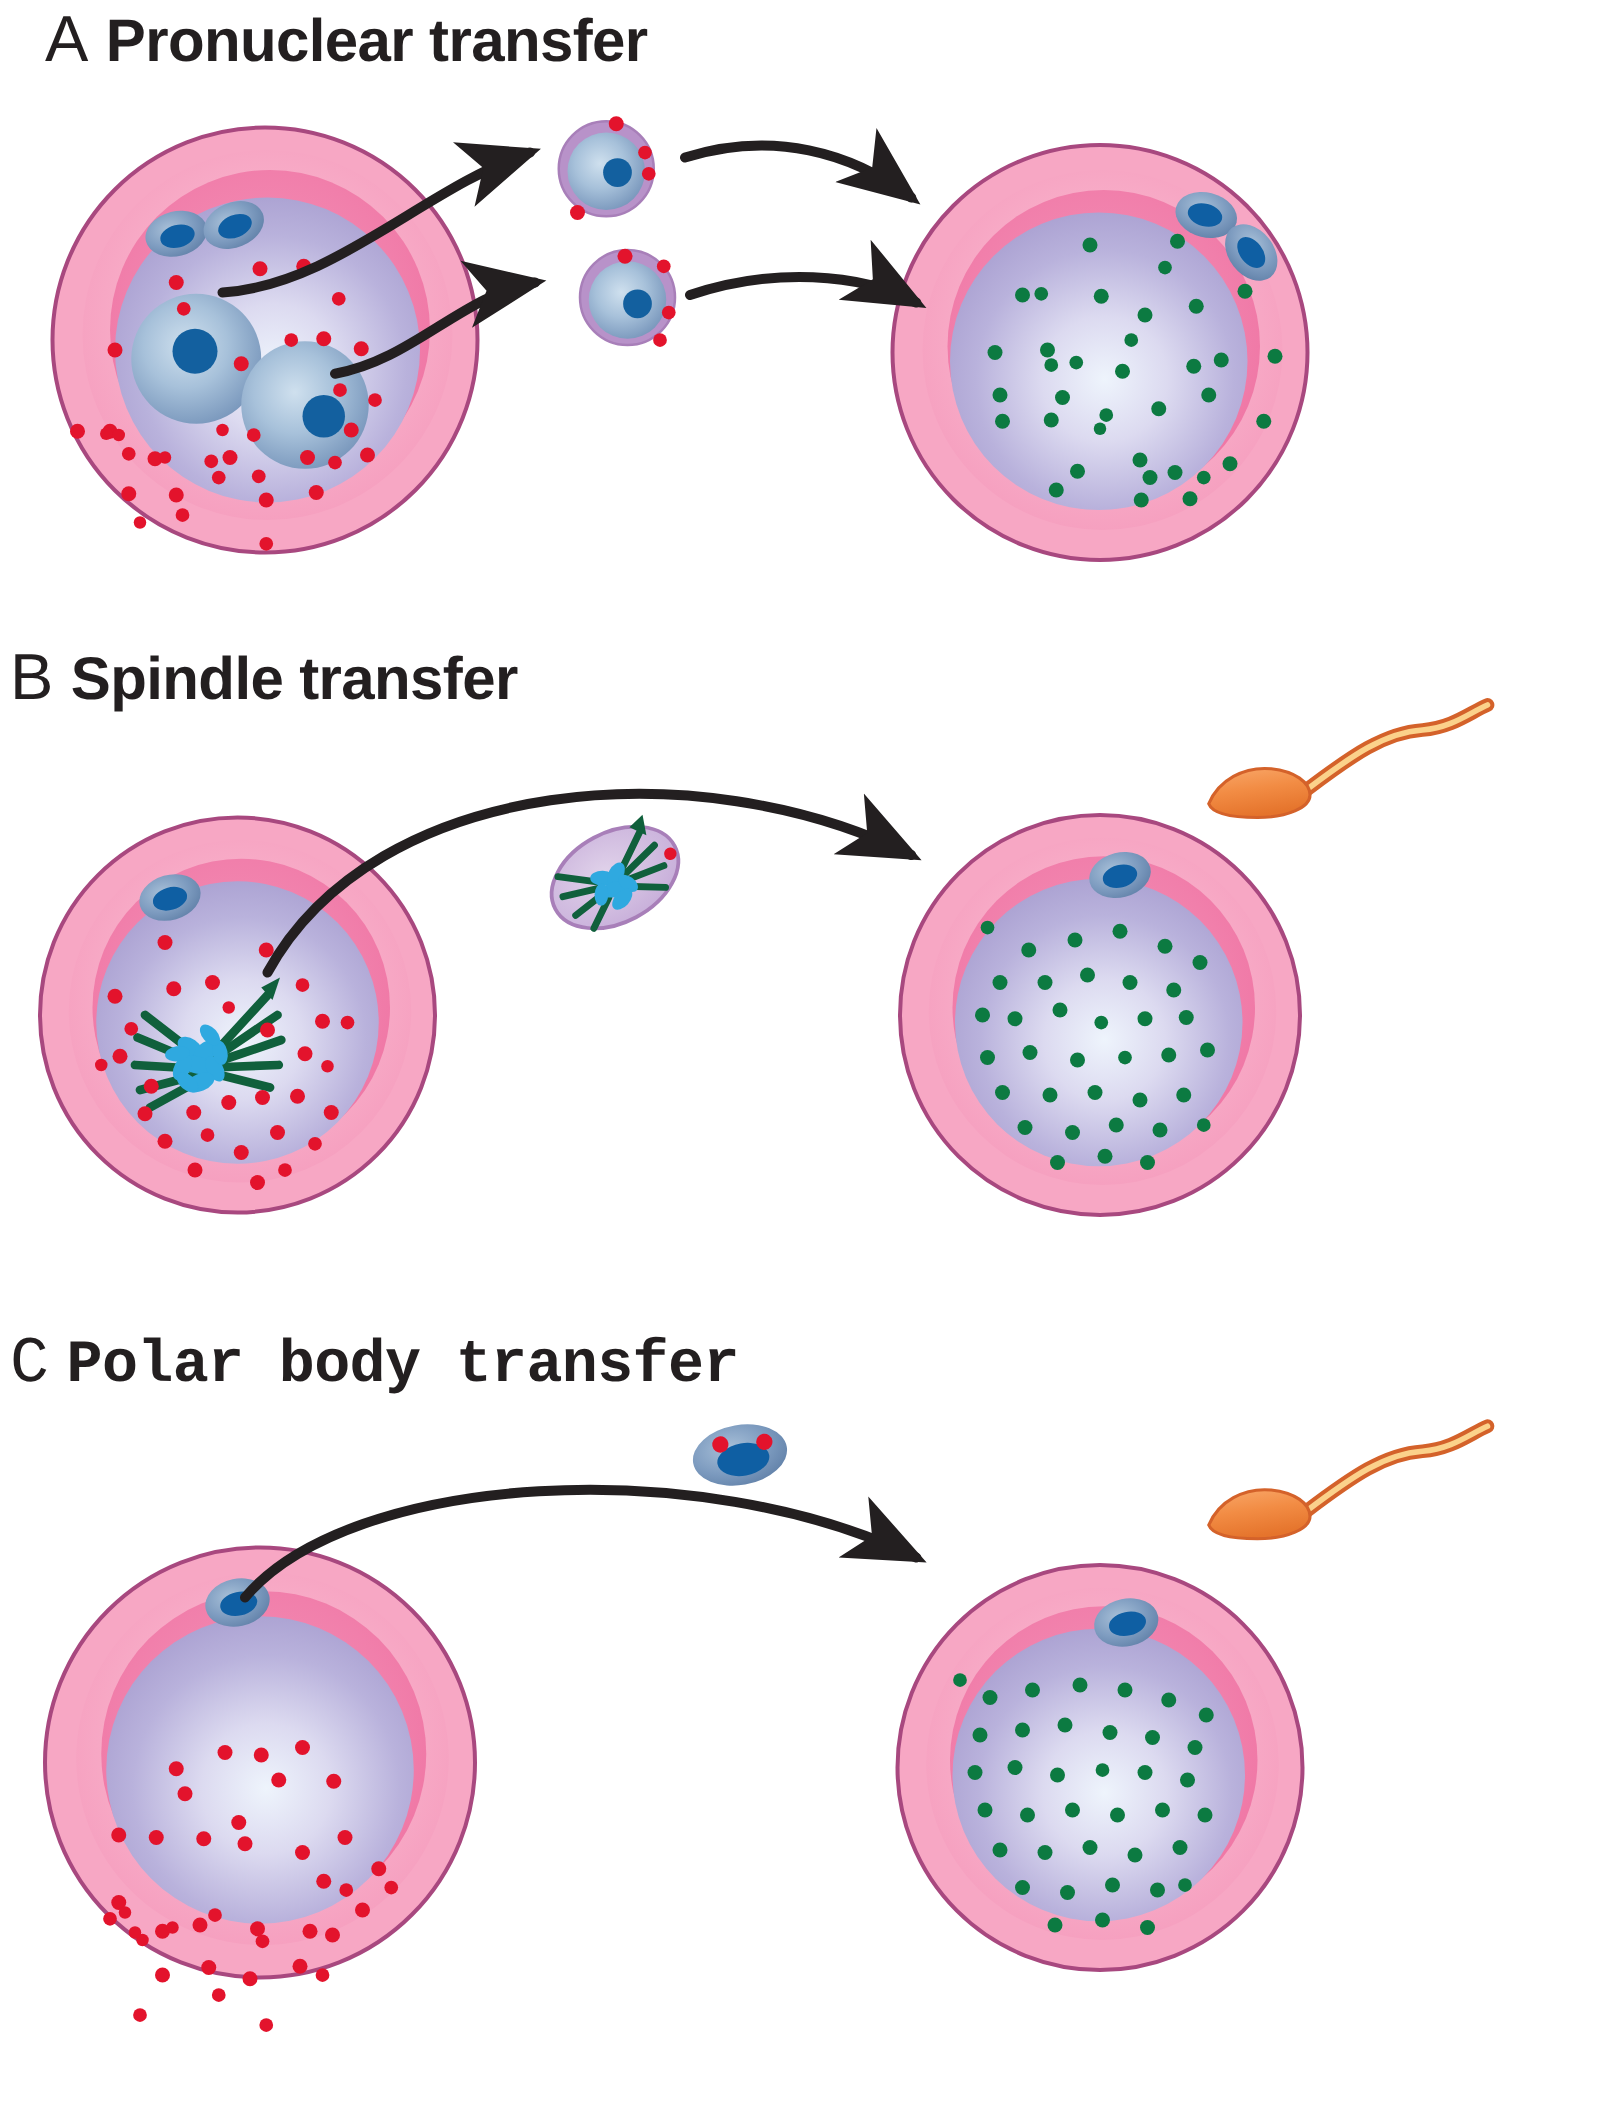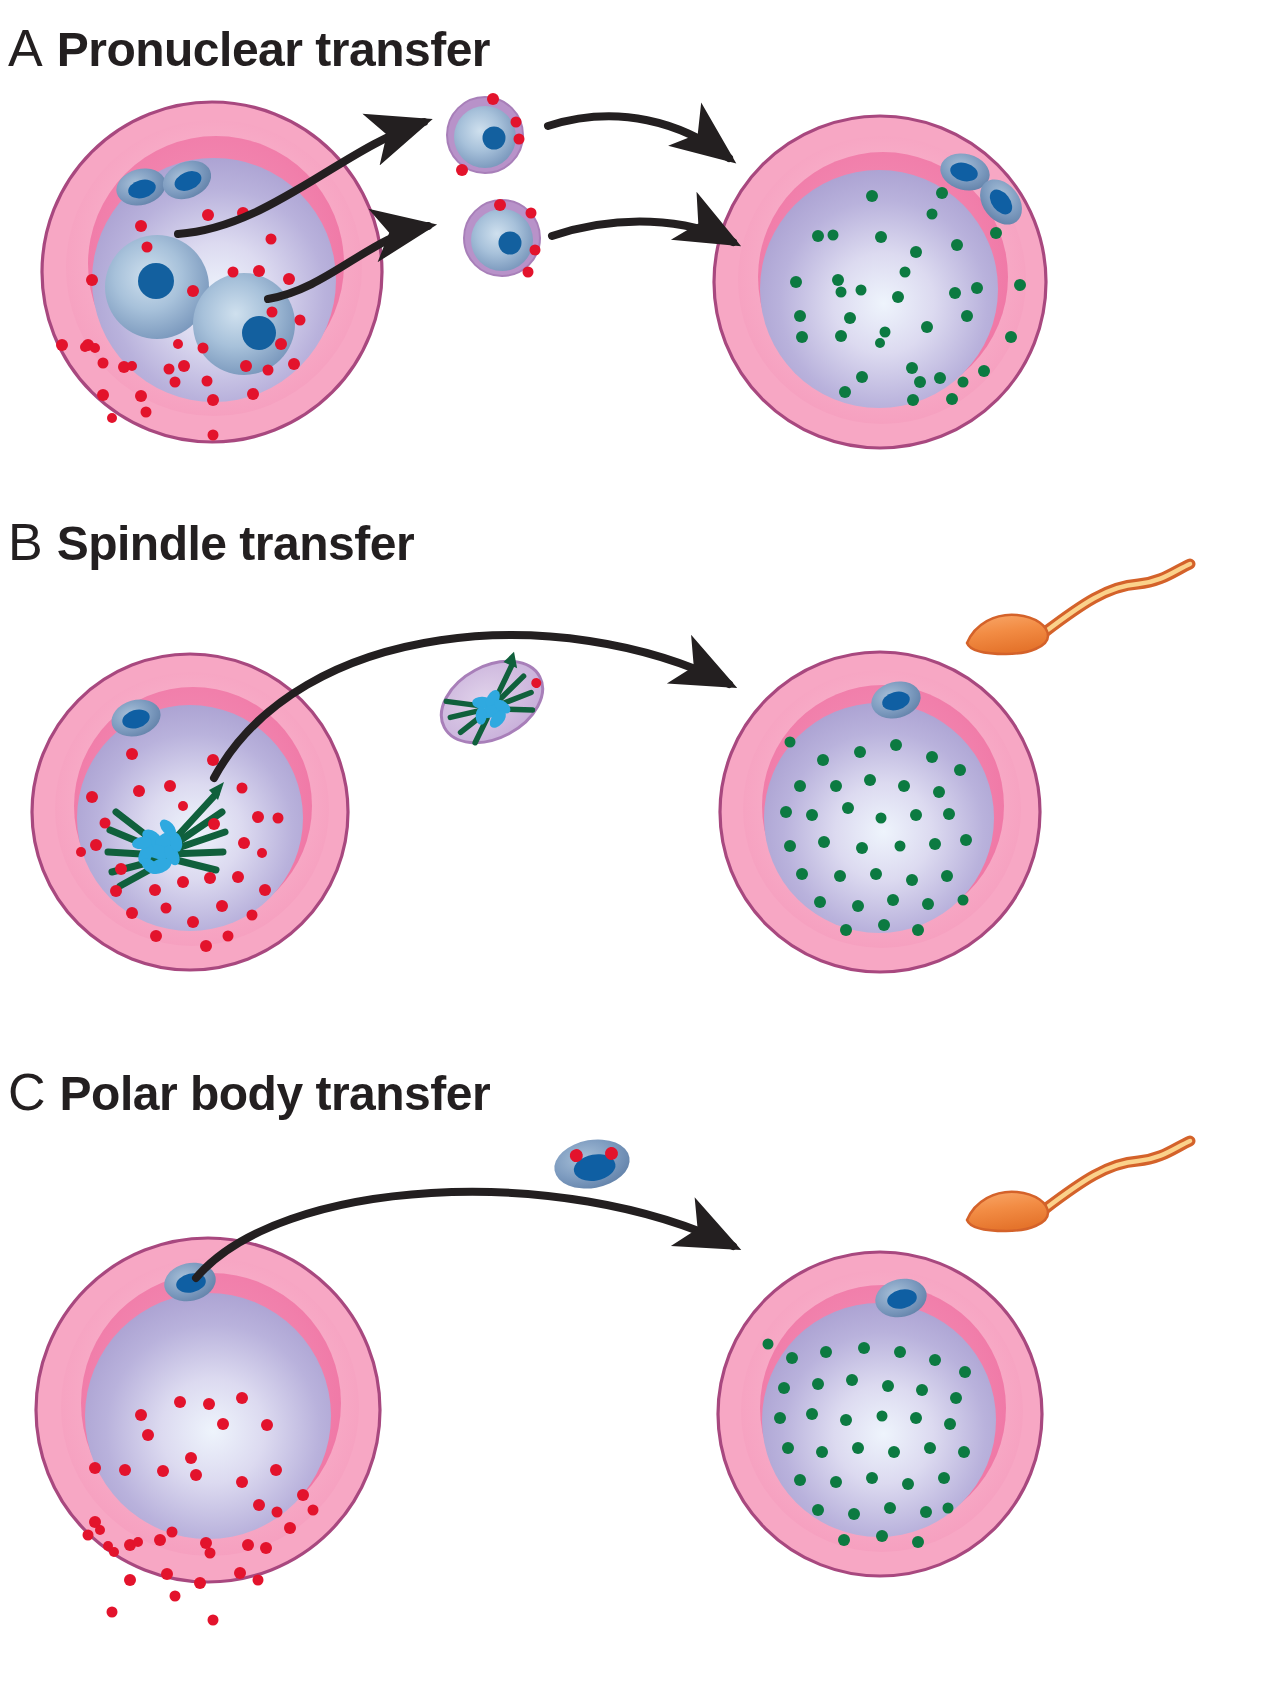--- a/index.html
+++ b/index.html
@@ -27,23 +27,23 @@
     letter-spacing: 0px;
     vertical-align: baseline;
   }
   .panel-label {
     font-size: 48px;
     font-weight: 700;
     letter-spacing: -0.5px;
     margin-left: 14px;
     vertical-align: baseline;
   }
-  #titleA { top: 22px; }
+  #titleA { top: 6px; margin-left: 28px; }
   #titleB { top: 516px; }
-  #titleC { top: 1066px; }
+  #titleC { top: 1066px; font-family: Liberation Mono, monospace; }
   svg.stage {
     position: absolute;
     left: 0;
     top: 0;
     width: 1286px;
     height: 1683px;
   }
 </style>
 </head>
 <body>

